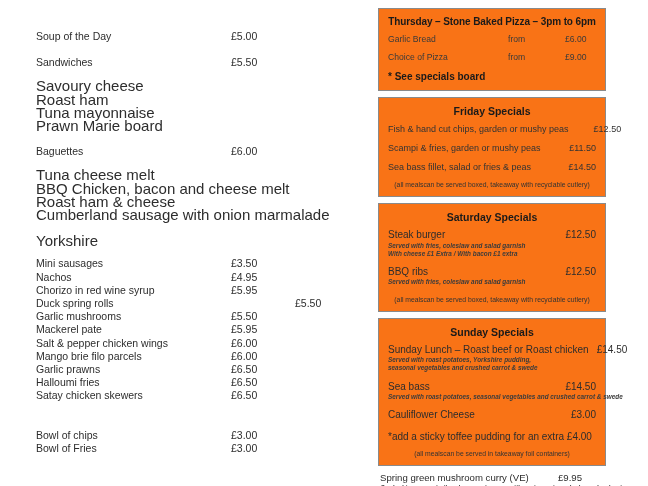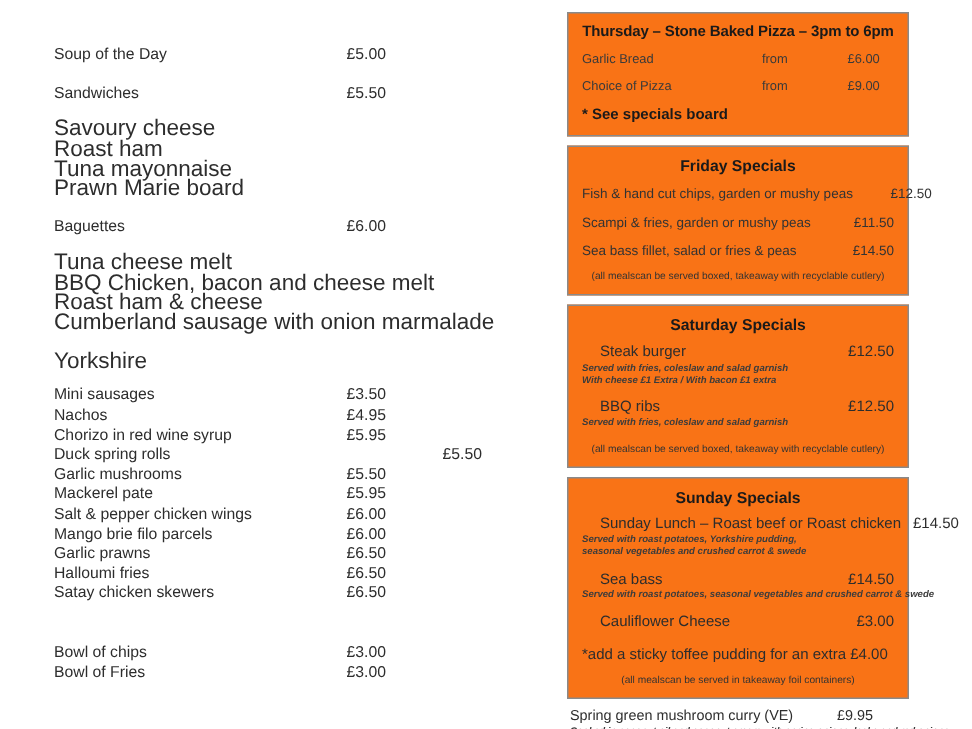--- a/index.html
+++ b/index.html
@@ -122,21 +122,20 @@
   .frow .f-pr { white-space: nowrap; margin-left: 8px; }
 
   
   .irow {
     display: flex;
     align-items: baseline;
     justify-content: space-between;
     font-size: 10px;
     line-height: 12.5px;
     color: #2d2d2d;
-    margin-left: 12px;
   }
   .irow .i-nm { white-space: nowrap; }
   .irow .i-pr { white-space: nowrap; margin-left: 8px; }
 
   .desc {
     font-style: italic;
     font-weight: bold;
     font-size: 6.4px;
     line-height: 8.2px;
     color: #3c3c3c;

